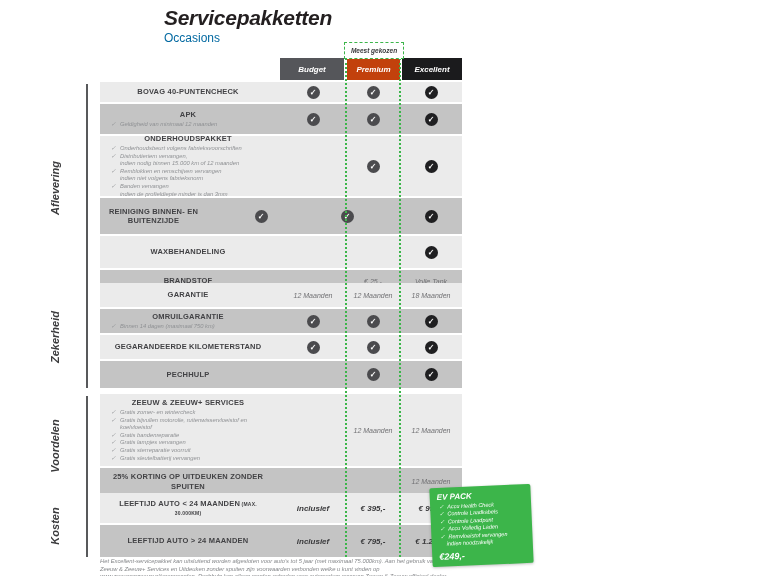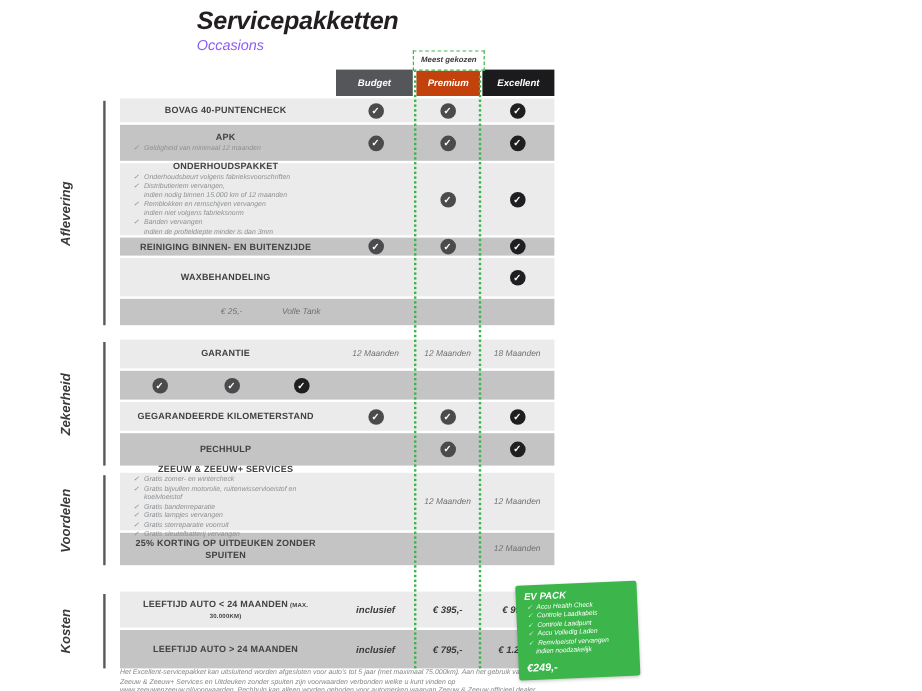--- a/index.html
+++ b/index.html
@@ -2,21 +2,21 @@
 <html><head>
 <meta charset="utf-8">
 <style>
   html,body{margin:0;padding:0;background:#fff;}
   .page{position:relative;width:768px;height:576px;background:#fff;overflow:hidden;
         font-family:"Liberation Sans",sans-serif;}
 
   
   .title-block{position:absolute;left:118px;top:6px;margin-left:46px;}
   .main-title{font-size:21px;font-weight:bold;font-style:italic;color:#231f20;letter-spacing:-.3px;}
-  .subtitle{font-size:12px;font-style:italic;color:#8b5cf6;margin-top:1px;}
+  .subtitle{font-size:12px;color:#0369a1;margin-top:1px;}
 
   .logo{position:absolute;left:396px;top:7px;width:84px;text-align:right;line-height:1;}
   .logo .l1{font-size:17px;font-weight:bold;font-style:italic;color:#1e2b4d;display:flex;align-items:flex-start;justify-content:flex-end;}
   .logo .zglyph{width:19px;height:19px;margin-left:1px;margin-top:-2px;}
   .logo .l2{font-size:17px;font-weight:bold;font-style:italic;color:#1e2b4d;margin-top:-1px;}
   .logo .amp{color:#29abe2;}
 
   
   .colhead{position:absolute;top:58px;height:22px;display:flex;align-items:center;justify-content:center;
            color:#fff;font-size:8px;font-weight:bold;font-style:italic;}
@@ -148,21 +148,21 @@
             </div>
           </div>
           <div class="cell b"></div>
           <div class="cell p">
             <div class="chk">✓</div>
           </div>
           <div class="cell e">
             <div class="chk">✓</div>
           </div>
         </div>
-        <div class="row dark" style="height: 15px;">
+        <div class="row dark" style="height: 36px; gap: 26px;">
           <div class="label-wrap">
             <div class="row-label">REINIGING BINNEN- EN BUITENZIJDE</div>
           </div>
           <div class="cell b">
             <div class="chk">✓</div>
           </div>
           <div class="cell p">
             <div class="chk">✓</div>
           </div>
           <div class="cell e">
@@ -173,20 +173,23 @@
           <div class="label-wrap">
             <div class="row-label">WAXBEHANDELING</div>
           </div>
           <div class="cell b"></div>
           <div class="cell p"></div>
           <div class="cell e">
             <div class="chk">✓</div>
           </div>
         </div>
         <div class="row dark" style="height: 22px;">
+          <div class="label-wrap">
+            <div class="row-label">BRANDSTOF</div>
+          </div>
           <div class="cell b"></div>
           <div class="cell p">
             <span class="val">€ 25,-</span>
           </div>
           <div class="cell e">
             <span class="val">Volle Tank</span>
           </div>
         </div>
       </div>
       <div class="section" style="top: 283px;">
@@ -200,20 +203,29 @@
             <span class="val">12 Maanden</span>
           </div>
           <div class="cell p">
             <span class="val">12 Maanden</span>
           </div>
           <div class="cell e">
             <span class="val">18 Maanden</span>
           </div>
         </div>
         <div class="row dark" style="height: 24px;">
+          <div class="label-wrap">
+            <div class="row-label">OMRUILGARANTIE</div>
+            <div class="bullets">
+              <div class="bullet">
+                <span class="bcheck">✓</span>
+                <span class="btext">Binnen 14 dagen (maximaal 750 km)</span>
+              </div>
+            </div>
+          </div>
           <div class="cell b">
             <div class="chk">✓</div>
           </div>
           <div class="cell p">
             <div class="chk">✓</div>
           </div>
           <div class="cell e">
             <div class="chk">✓</div>
           </div>
         </div>
@@ -240,21 +252,21 @@
             <div class="chk">✓</div>
           </div>
           <div class="cell e">
             <div class="chk">✓</div>
           </div>
         </div>
       </div>
       <div class="section" style="top: 394px;">
         <div class="vline"></div>
         <div class="seclabel">Voordelen</div>
-        <div class="row light" style="height: 48px;">
+        <div class="row light" style="height: 72px;">
           <div class="label-wrap">
             <div class="row-label">ZEEUW &amp; ZEEUW+ SERVICES</div>
             <div class="bullets">
               <div class="bullet">
                 <span class="bcheck">✓</span>
                 <span class="btext">Gratis zomer- en wintercheck</span>
               </div>
               <div class="bullet">
                 <span class="bcheck">✓</span>
                 <span class="btext">Gratis bijvullen motorolie, ruitenwisservloeistof en<br>koelvloeistof</span>

